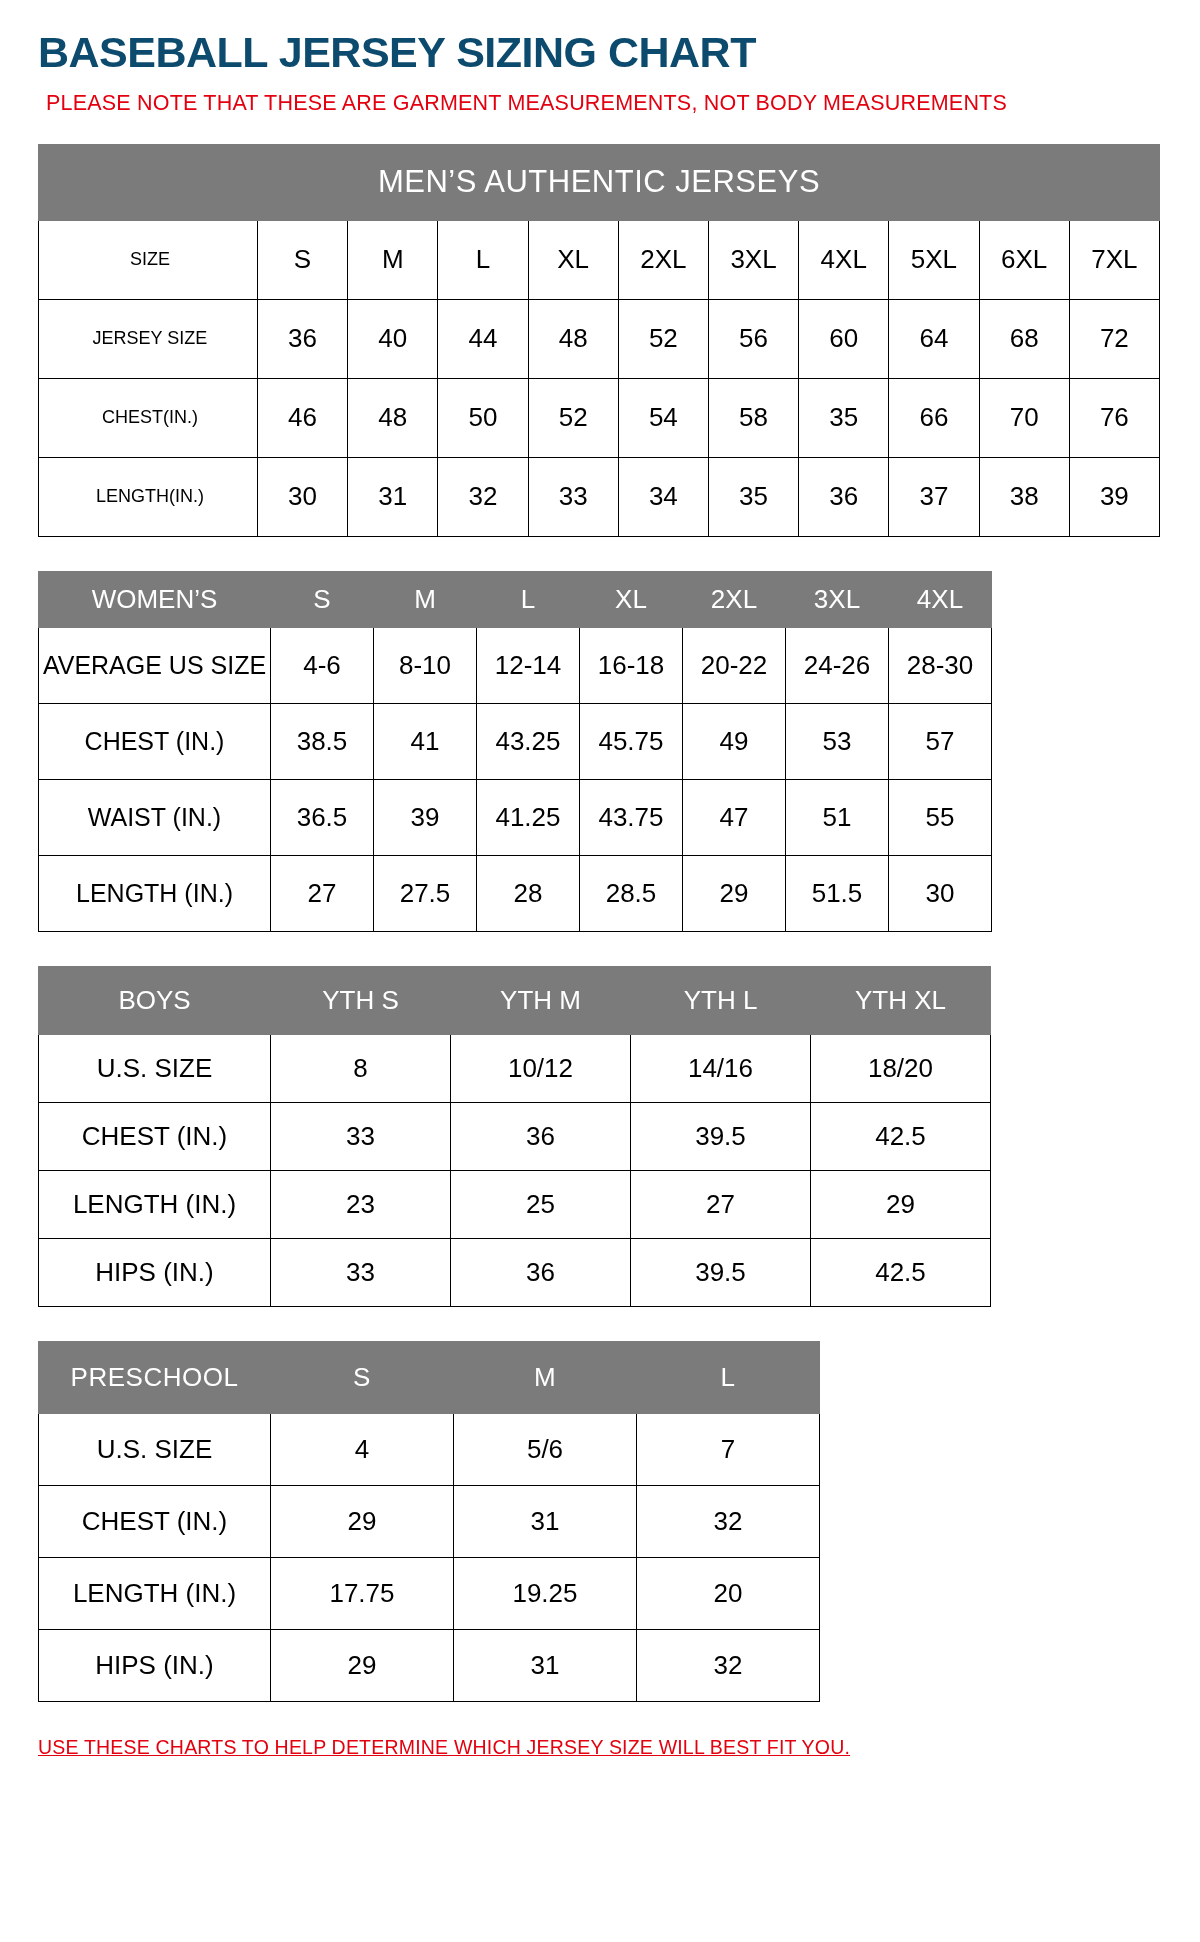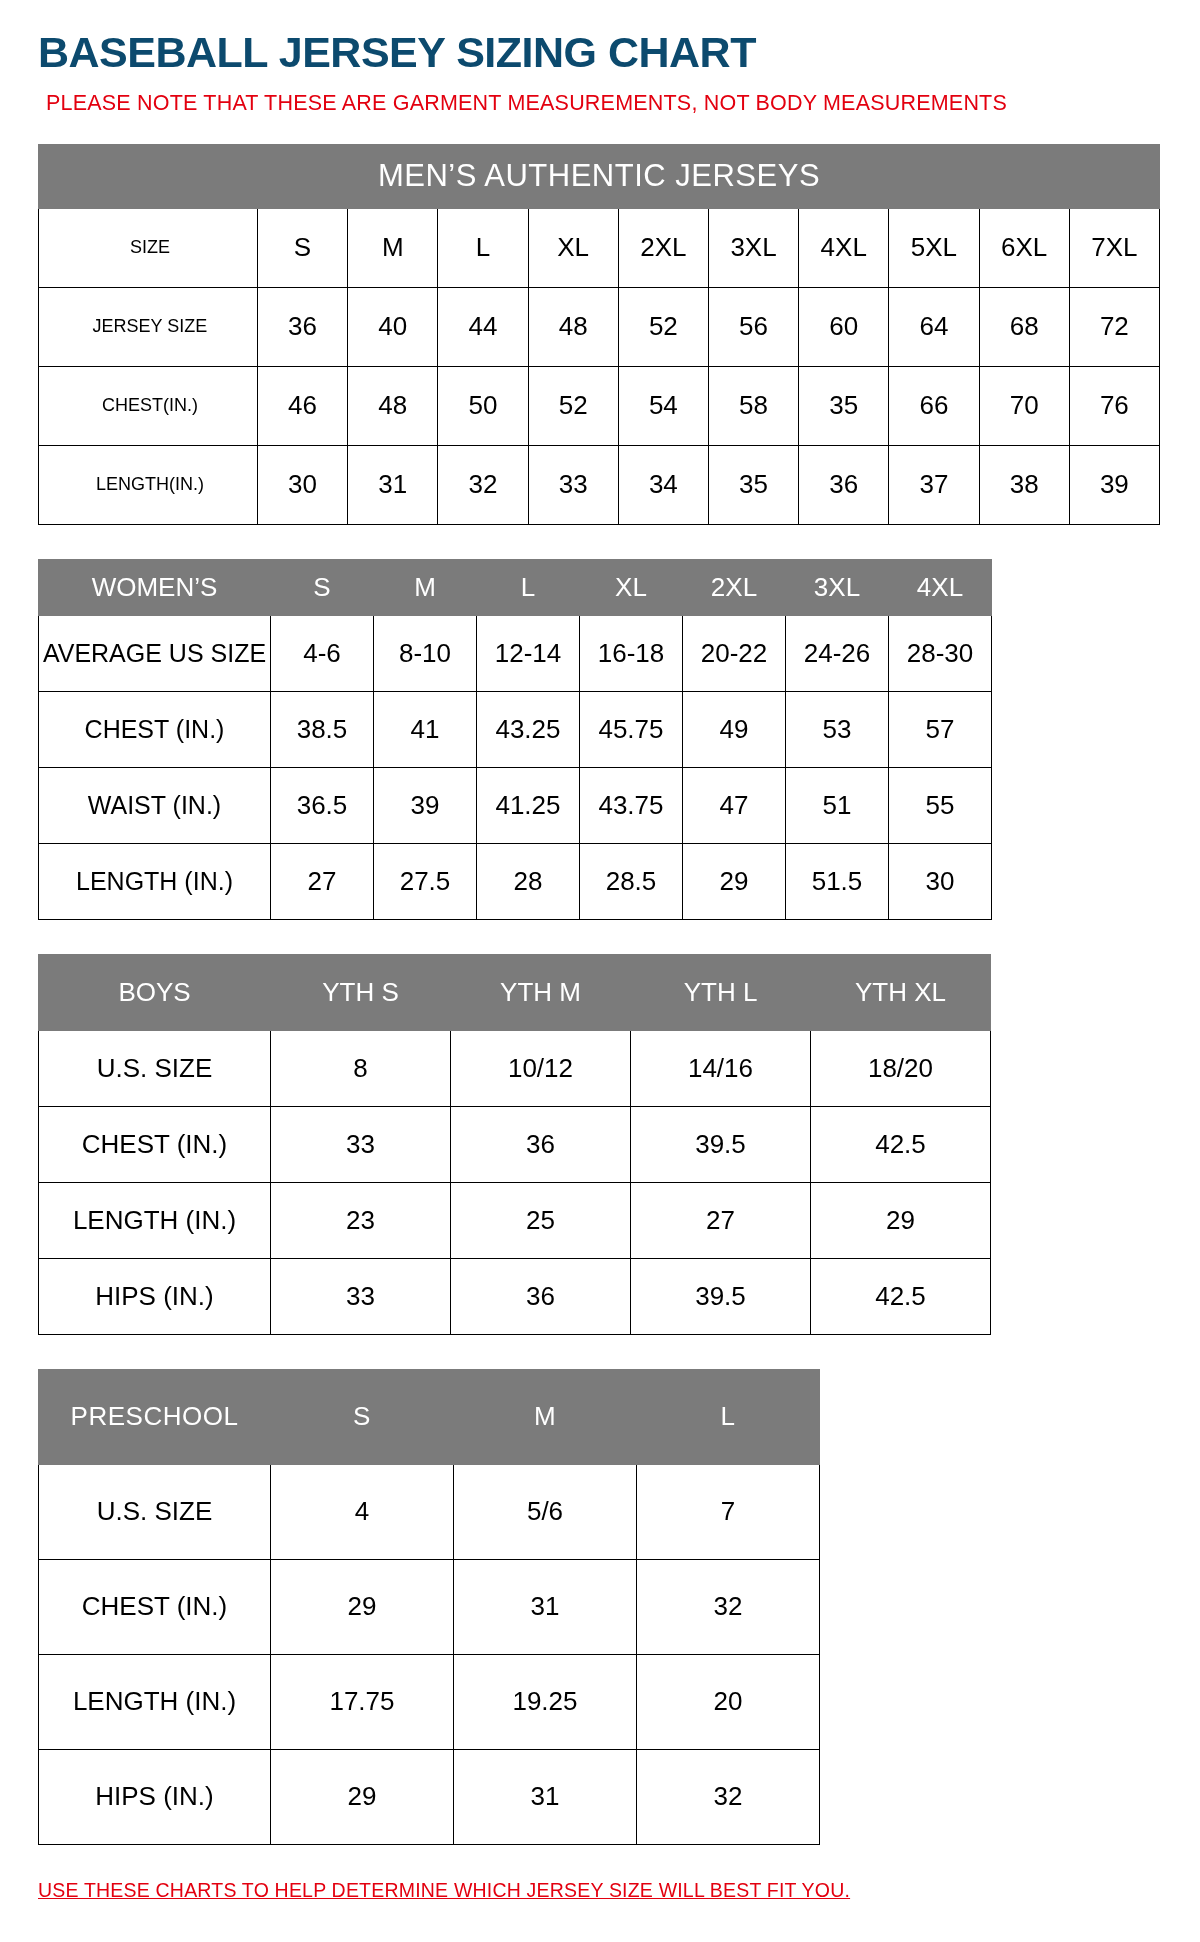--- a/index.html
+++ b/index.html
@@ -56,21 +56,21 @@
     border: 1.5px solid #000000;
   }
   table.chart td.head {
     background: #7b7b7b;
     color: #ffffff;
     border: 1.5px solid #7b7b7b;
   }
   
   #mens-table { width: 1122px; }
   #mens-table .banner {
-    height: 64px;
+    height: 76px;
     font-size: 31px;
     letter-spacing: 0.5px;
   }
   #mens-table td {
     height: 79px;
     font-size: 26px;
   }
   #mens-table td.rowlabel {
     font-size: 18px;
     padding-left: 4px;
@@ -83,28 +83,28 @@
   }
   #womens-table td.head {
     height: 56px;
     font-size: 26px;
   }
   #womens-table td.rowlabel { font-size: 25px; }
   #womens-table td.two-line { font-size: 25px; line-height: 1.15; }
   
   #boys-table { width: 952px; }
   #boys-table td {
-    height: 76px;
+    height: 68px;
     font-size: 26px;
   }
   #boys-table td.head { font-size: 26px; }
   
   #preschool-table { width: 782px; }
   #preschool-table td {
-    height: 95px;
+    height: 72px;
     font-size: 26px;
   }
   #preschool-table td.head { font-size: 26px; letter-spacing: 0.5px; }
 </style>
 </head>
 <body>
 
 <h1 class="page-title">BASEBALL JERSEY SIZING CHART</h1>
 <p class="note">PLEASE NOTE THAT THESE ARE GARMENT MEASUREMENTS, NOT BODY MEASUREMENTS</p>
 

